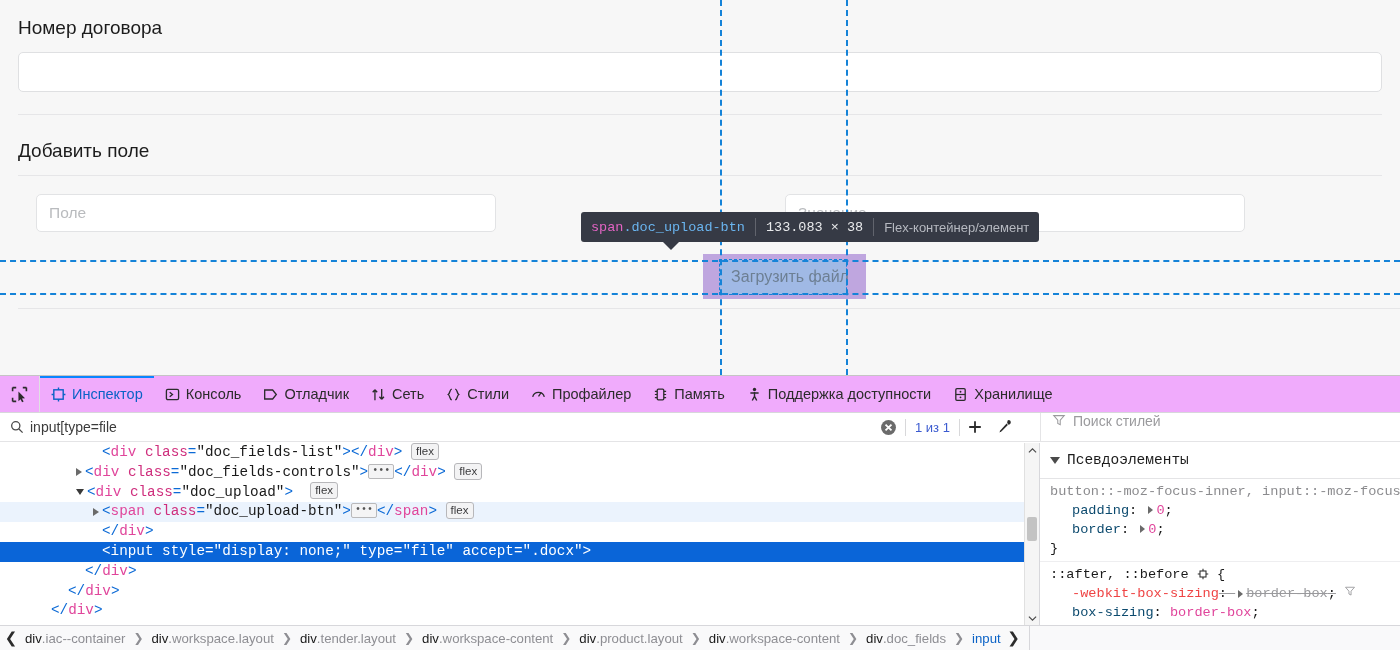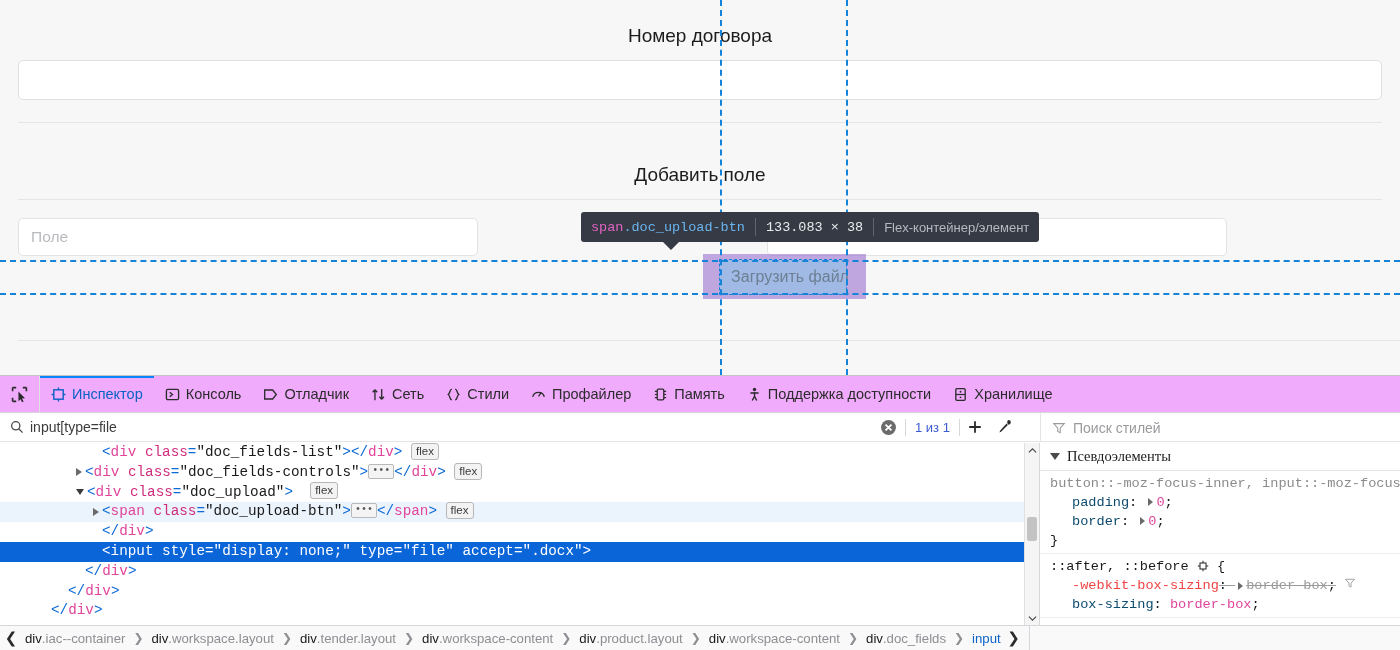--- a/index.html
+++ b/index.html
@@ -11,21 +11,21 @@
     background: #ffffff;
   }
 
   
   #page {
     position: absolute; left: 0; top: 0;
     width: 1400px; height: 375px;
     background: #f7f7f7;
     overflow: hidden;
   }
-  .field-block { padding: 16px 18px; text-align: center; }
+  .field-block { padding: 8px 18px; }
   .block-label {
     font-size: 19px;
     color: #1c1c1c;
     padding-top: 8px;
     padding-bottom: 12px;
     line-height: 24px;
     font-family: "Liberation Sans", sans-serif;
   }
   .wide-input {
     height: 40px;
@@ -48,21 +48,21 @@
     height: 38px;
     background: #ffffff;
     border: 1px solid #e2e3e5;
     border-radius: 5px;
     display: flex;
     align-items: center;
     padding-left: 12px;
     font-size: 15.5px;
     color: #b9bbbe;
   }
-  .small-input.left { width: 460px; }
+  .small-input.left { width: 460px; margin-left: 18px; }
   .spacer-mid { width: 289px; }
   .small-input.right { width: 460px; }
 
   .upload-row {
     position: relative;
     height: 86px;
     margin-top: 12px;
   }
   .sep2 {
     position: absolute;
@@ -222,21 +222,21 @@
   }
   .icon-btn {
     width: 30px; height: 26px;
     display: flex; align-items: center; justify-content: center;
   }
   .styles-filter {
     position: absolute;
     left: 1040px; top: 0;
     width: 360px; height: 29px;
     border-left: 1px solid #e4e4e6;
-    display: flex; align-items: center;
+    display: flex; 
     gap: 7px;
     padding-left: 11px;
   }
   .styles-filter .ph { font-size: 14px; color: #9a9a9d; }
 
   
   .panels {
     position: absolute;
     left: 0; top: 67px;
     width: 1400px; height: 183px;
@@ -340,26 +340,26 @@
   .styles-pane {
     width: 360px;
     position: relative;
     background: #ffffff;
     overflow: hidden;
     font-family: "Liberation Mono", monospace;
     font-size: 13.6px;
     line-height: 19px;
   }
   .pseudo-header {
-    height: 28px;
+    height: 36px;
     display: flex; align-items: center;
     gap: 7px;
     padding-left: 10px;
     border-bottom: 1px solid #e4e4e6;
-    font-family: Liberation Serif, serif;
+    font-family: Liberation Mono, monospace;
     font-size: 14.5px;
     color: #1c1c1c;
   }
   .tri-down {
     width: 0; height: 0;
     border-left: 5px solid transparent;
     border-right: 5px solid transparent;
     border-top: 7px solid #4a4a4a;
   }
   .rule { padding: 3px 0 3px 10px; border-bottom: 1px solid #eeeef0; white-space: nowrap; }

